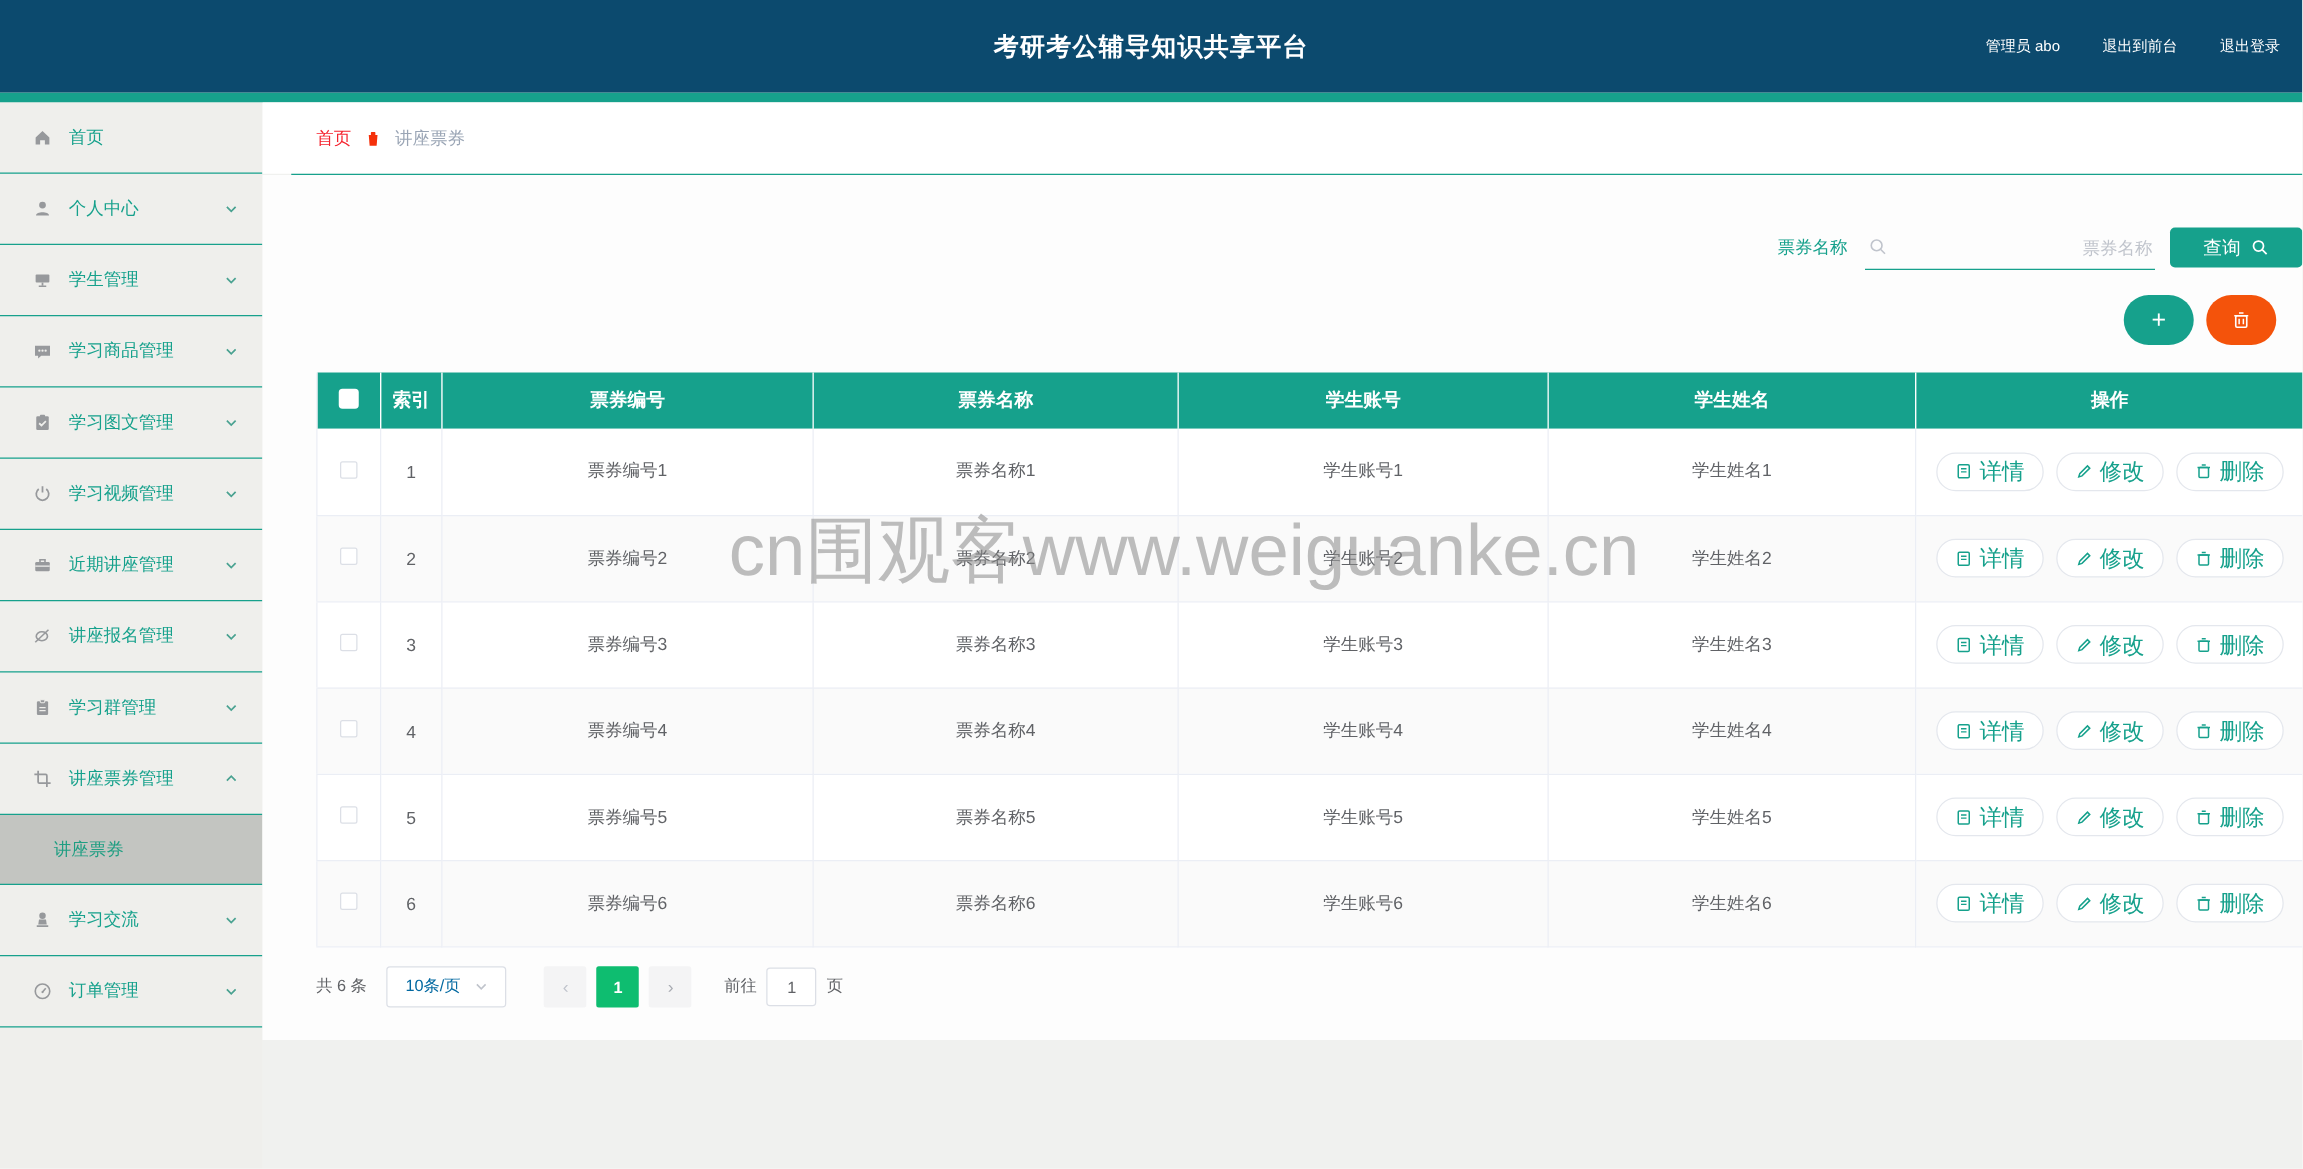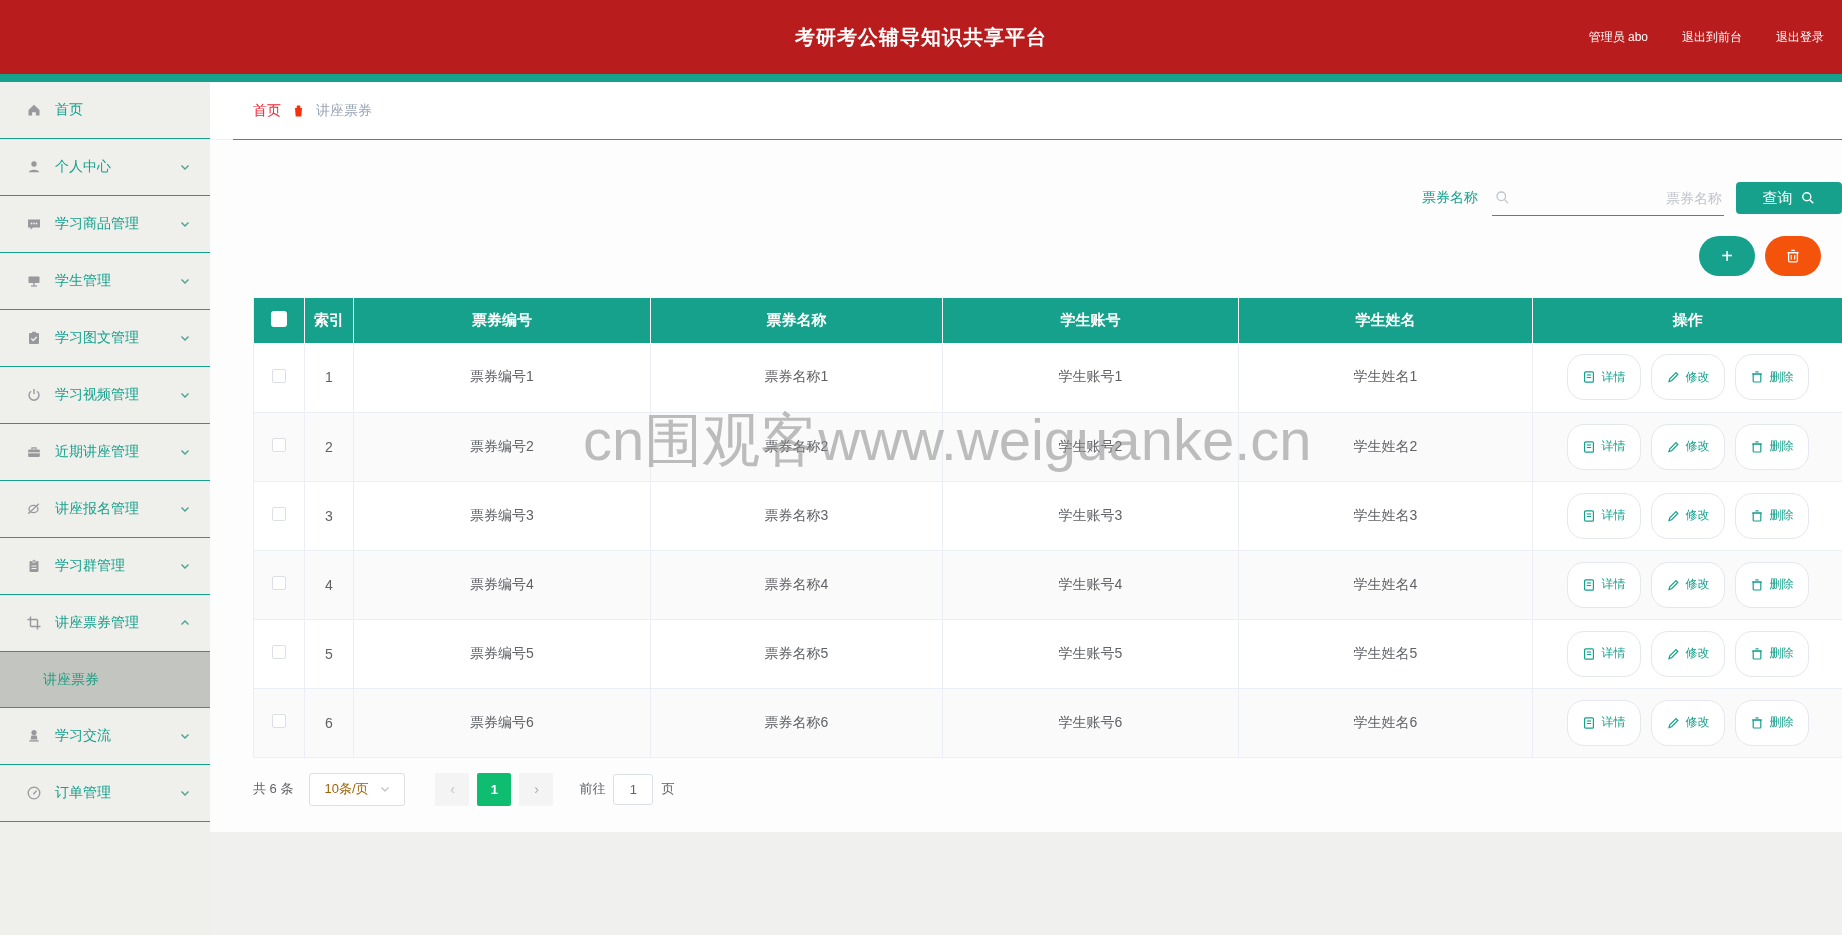--- a/index.html
+++ b/index.html
@@ -1,21 +1,21 @@
 <!DOCTYPE html>
 <html><head>
 <meta charset="utf-8">
 <style>
   * { margin:0; padding:0; box-sizing:border-box; }
   html,body { width:1842px; height:935px; }
   body { font-family:"Liberation Sans","DejaVu Sans",sans-serif; }
   .app { position:relative; width:1842px; height:935px; background:#f0f1ef; overflow:hidden; }
 
   
-  .topbar { position:relative; height:74px; background:#b91c1c; display:flex; align-items:center;padding-left:32px; }
+  .topbar { position:relative; height:74px; background:#0c4a6e; display:flex; align-items:center;padding-left:32px; }
   .topbar-title { position:absolute; left:50%; transform:translateX(-50%); color:#fff; font-size:20px; font-weight:bold; letter-spacing:1px; }
   .topbar-right { margin-left:auto; display:flex; align-items:center; gap:34px; padding-right:18px; color:#fff; font-size:12px; }
   .topbar-right span { cursor:pointer; }
   .teal-strip { height:8px; background:#16a18c; }
 
   
   .bodywrap { display:flex; height:853px; }
   .sidebar { width:210px; background:#efefec; flex:none; }
   .side-item { height:57px; display:flex; align-items:center; gap:13px; padding:0 18px 0 25px; border-bottom:1px solid #16a18c; color:#16a18c; font-size:14px; cursor:pointer; }
   .side-item .sicon { width:17px; height:17px; flex:none; display:flex; align-items:center; justify-content:center; }
@@ -43,26 +43,26 @@
   .pill.del { background:#f4530b; }
 
   
   table { margin-top:22px; width:1589px; border-collapse:collapse; table-layout:fixed; background:#fff; border-left:1px solid #ebeef5; }
   th { background:#16a18c; color:#fff; height:45px; font-size:15px; font-weight:bold; border-right:1px solid #fff; }
   th:last-child { border-right:none; }
   td { height:69px; text-align:center; font-size:14px; color:#606266; border-right:1px solid #ebeef5; border-bottom:1px solid #ebeef5; background:#fff; }
   tr.striped td { background:#fafafa; }
   .hdr-check { width:16px; height:16px; background:#fff; border-radius:3px; display:inline-block; }
   .row-check { width:14px; height:14px; background:#fff; border:1px solid #dcdfe6; border-radius:2px; display:inline-block; cursor:pointer; }
-  .op-btn { display:inline-flex; align-items:center; gap:6px; height:46px; padding:0 14px; background:#fff; border:1px solid #e4e7ed; border-radius:17px; color:#16a18c; font-size:12px; margin:0 5px; cursor:pointer; font-family:inherit; }
+  .op-btn { display:inline-flex; align-items:center; gap:6px; height:31px; padding:0 14px; background:#fff; border:1px solid #e4e7ed; border-radius:17px; color:#16a18c; font-size:18px; margin:0 5px; cursor:pointer; font-family:inherit; }
 
   
   .pagination { display:flex; align-items:center; margin-top:15px; font-size:13px; color:#606266; }
   .pg-total { margin-right:16px; }
-  .pg-size { width:96px; height:33px; border:1px solid #dcdfe6; border-radius:3px; display:flex; align-items:center; justify-content:center; gap:10px; color:#a16207; background:#fff; cursor:pointer; }
+  .pg-size { width:96px; height:33px; border:1px solid #dcdfe6; border-radius:3px; display:flex; align-items:center; justify-content:center; gap:10px; color:#0369a1; background:#fff; cursor:pointer; }
   .pg-arrow { width:34px; height:33px; background:#f4f4f5; border-radius:2px; display:flex; align-items:center; justify-content:center; color:#c0c4cc; font-size:14px; cursor:pointer; }
   .pg-arrow.next { color:#a8abb2; }
   .pg-cur { width:34px; height:33px; background:#0ebd70; border-radius:2px; color:#fff; font-weight:bold; display:flex; align-items:center; justify-content:center; cursor:pointer; }
   .pg-prev { margin-left:30px; } .pg-cur { margin-left:8px; } .pg-arrow.next { margin-left:8px; }
   .pg-goto { margin-left:26px; }
   .pg-input { width:40px; height:31px; border:1px solid #dcdfe6; border-radius:3px; text-align:center; font-size:13px; color:#606266; margin:0 8px; outline:none; font-family:inherit; }
 
   .watermark { position:absolute; left:583px; top:402px; font-size:58px; font-weight:500; color:#8a8a8a; opacity:.55; white-space:nowrap; z-index:5; pointer-events:none; }
   svg { display:block; }
 </style>
@@ -105,43 +105,43 @@
         <span class="chev">
             <svg width="14" height="14" viewBox="0 0 14 14">
               <polyline points="3.5,5.5 7,9 10.5,5.5" fill="none" stroke="#4aa291" stroke-width="1.4"></polyline>
             </svg>
           </span>
       </div>
 
       <div class="side-item">
         <span class="sicon">
             <svg width="16" height="16" viewBox="0 0 16 16">
+              <rect x="2.5" y="3.5" width="11" height="6.5" rx="0.8" fill="#97999c"></rect>
+              <rect x="7.3" y="10" width="1.4" height="2.6" fill="#97999c"></rect>
+              <rect x="5" y="12.4" width="6" height="1.2" fill="#97999c"></rect>
+            </svg>
+          </span>
+        <span>学生管理</span>
+        <span class="chev">
+            <svg width="14" height="14" viewBox="0 0 14 14">
+              <polyline points="3.5,5.5 7,9 10.5,5.5" fill="none" stroke="#4aa291" stroke-width="1.4"></polyline>
+            </svg>
+          </span>
+      </div>
+
+      <div class="side-item">
+        <span class="sicon">
+            <svg width="16" height="16" viewBox="0 0 16 16">
               <path d="M2 3.5 h12 v8 h-7 l-2.5 2.2 v-2.2 H2 Z" fill="#97999c"></path>
               <circle cx="5.5" cy="7.5" r="0.9" fill="#efefec"></circle>
               <circle cx="8" cy="7.5" r="0.9" fill="#efefec"></circle>
               <circle cx="10.5" cy="7.5" r="0.9" fill="#efefec"></circle>
             </svg>
           </span>
         <span>学习商品管理</span>
-        <span class="chev">
-            <svg width="14" height="14" viewBox="0 0 14 14">
-              <polyline points="3.5,5.5 7,9 10.5,5.5" fill="none" stroke="#4aa291" stroke-width="1.4"></polyline>
-            </svg>
-          </span>
-      </div>
-
-      <div class="side-item">
-        <span class="sicon">
-            <svg width="16" height="16" viewBox="0 0 16 16">
-              <rect x="2.5" y="3.5" width="11" height="6.5" rx="0.8" fill="#97999c"></rect>
-              <rect x="7.3" y="10" width="1.4" height="2.6" fill="#97999c"></rect>
-              <rect x="5" y="12.4" width="6" height="1.2" fill="#97999c"></rect>
-            </svg>
-          </span>
-        <span>学生管理</span>
         <span class="chev">
             <svg width="14" height="14" viewBox="0 0 14 14">
               <polyline points="3.5,5.5 7,9 10.5,5.5" fill="none" stroke="#4aa291" stroke-width="1.4"></polyline>
             </svg>
           </span>
       </div>
 
       <div class="side-item">
         <span class="sicon">
             <svg width="16" height="16" viewBox="0 0 16 16">

